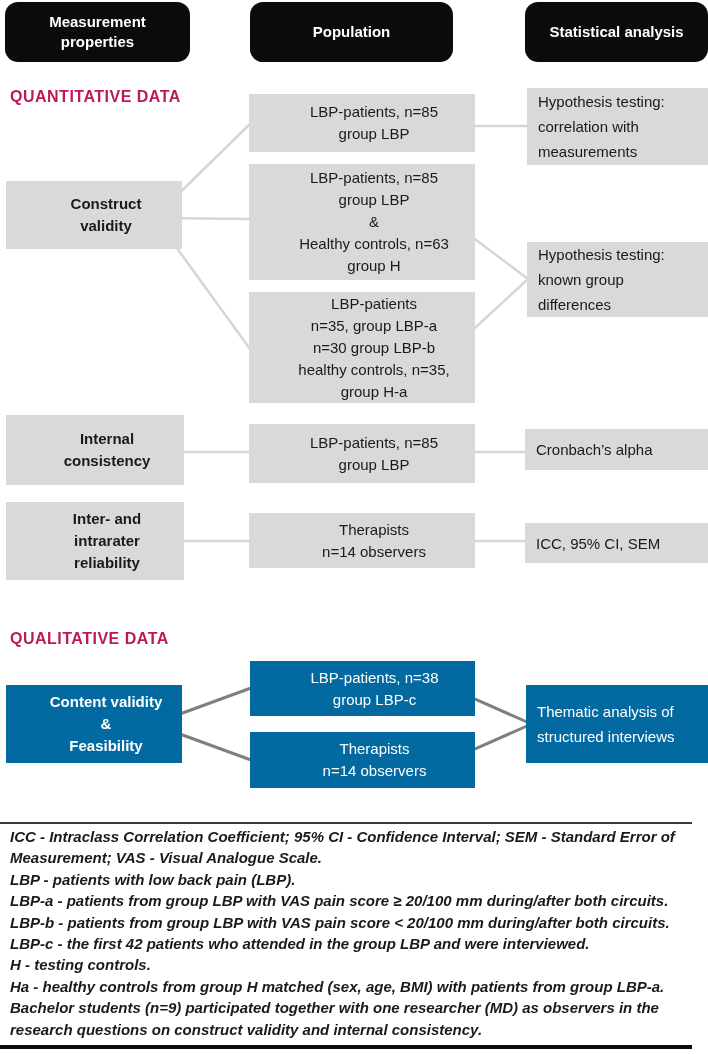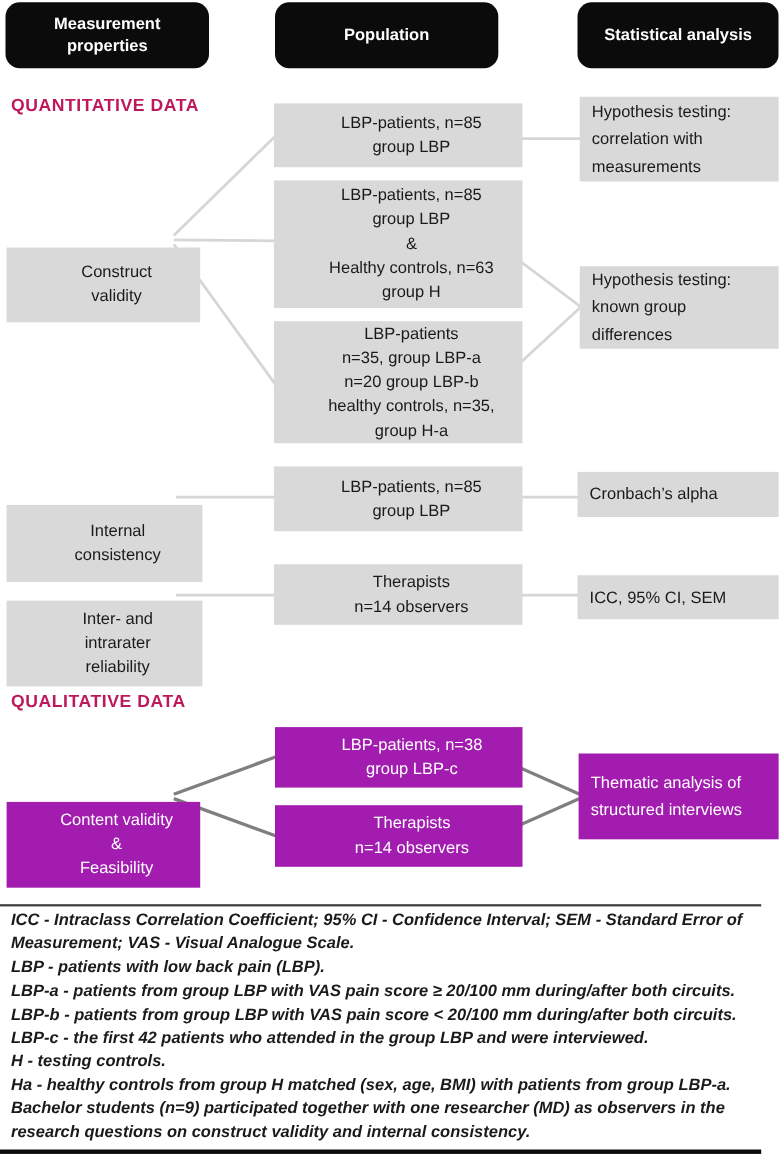--- a/index.html
+++ b/index.html
@@ -25,22 +25,22 @@
   }
   .box{
     position:absolute;
     display:flex;align-items:center;justify-content:center;
     text-align:center;
     font-size:15px;line-height:22px;color:#1a1a1a;
     white-space:pre-line;
     padding-left:24px;
   }
   .light{background:#d9d9d9;}
-  .dark{background:#a21caf;color:#ffffff;}
-  .bold{font-weight:normal;margin-top:44px;}
+  .dark{background:#0369a1;color:#ffffff;}
+  .bold{font-weight:bold;}
   .left-align{justify-content:flex-start;text-align:left;padding-left:11px;padding-right:4px;line-height:25px;}
   .footnote-rule-top{position:absolute;left:0;top:822px;width:692px;height:2px;background:#3a3a3a;}
   .footnote-rule-bottom{position:absolute;left:0;top:1045px;width:692px;height:4px;background:#0b0b0b;}
   .footnotes{
     position:absolute;left:10px;top:826px;width:690px;
     font-size:15px;font-style:italic;font-weight:600;
     color:#1a1a1a;line-height:21.4px;
   }
   .footnote-line{white-space:nowrap;}
 </style>
@@ -85,21 +85,21 @@
 
   <div class="box light" style="left:249px;top:94px;width:202px;height:58px">LBP-patients, n=85
 group LBP</div>
   <div class="box light" style="left:249px;top:164px;width:202px;height:116px">LBP-patients, n=85
 group LBP
 &amp;
 Healthy controls, n=63
 group H</div>
   <div class="box light" style="left:249px;top:292px;width:202px;height:111px">LBP-patients
 n=35, group LBP-a
-n=20 group LBP-b
+n=30 group LBP-b
 healthy controls, n=35,
 group H-a</div>
   <div class="box light" style="left:249px;top:424px;width:202px;height:59px">LBP-patients, n=85
 group LBP</div>
   <div class="box light" style="left:249px;top:513px;width:202px;height:55px">Therapists
 n=14 observers</div>
 
   <div class="box light left-align" style="left:527px;top:88px;width:181px;height:77px">Hypothesis testing:
 correlation with
 measurements</div>

